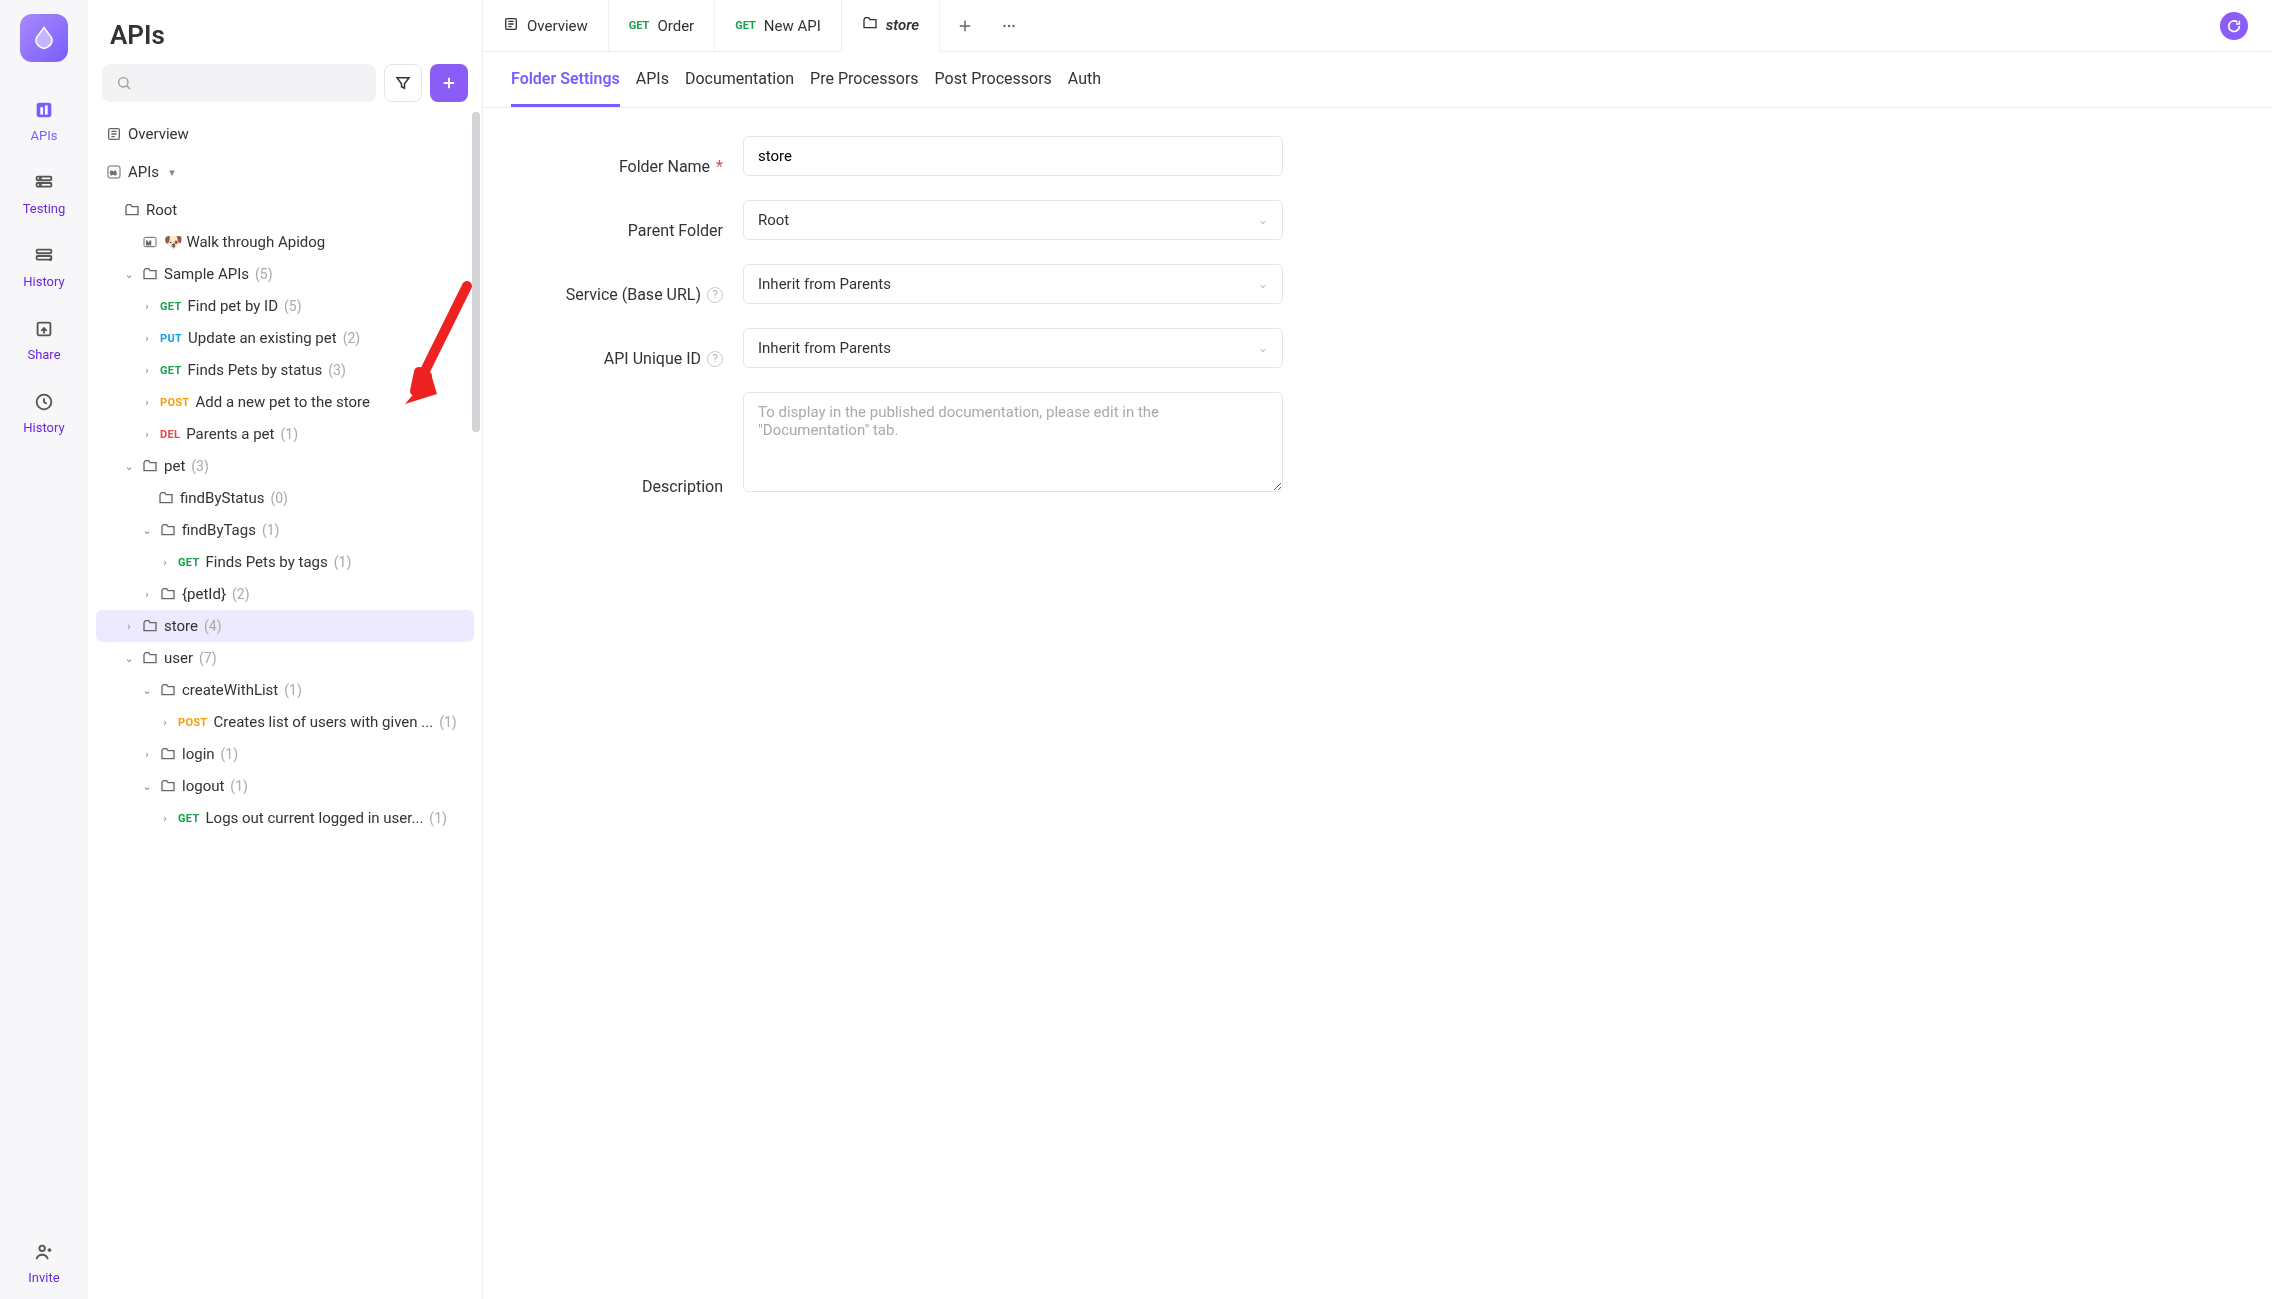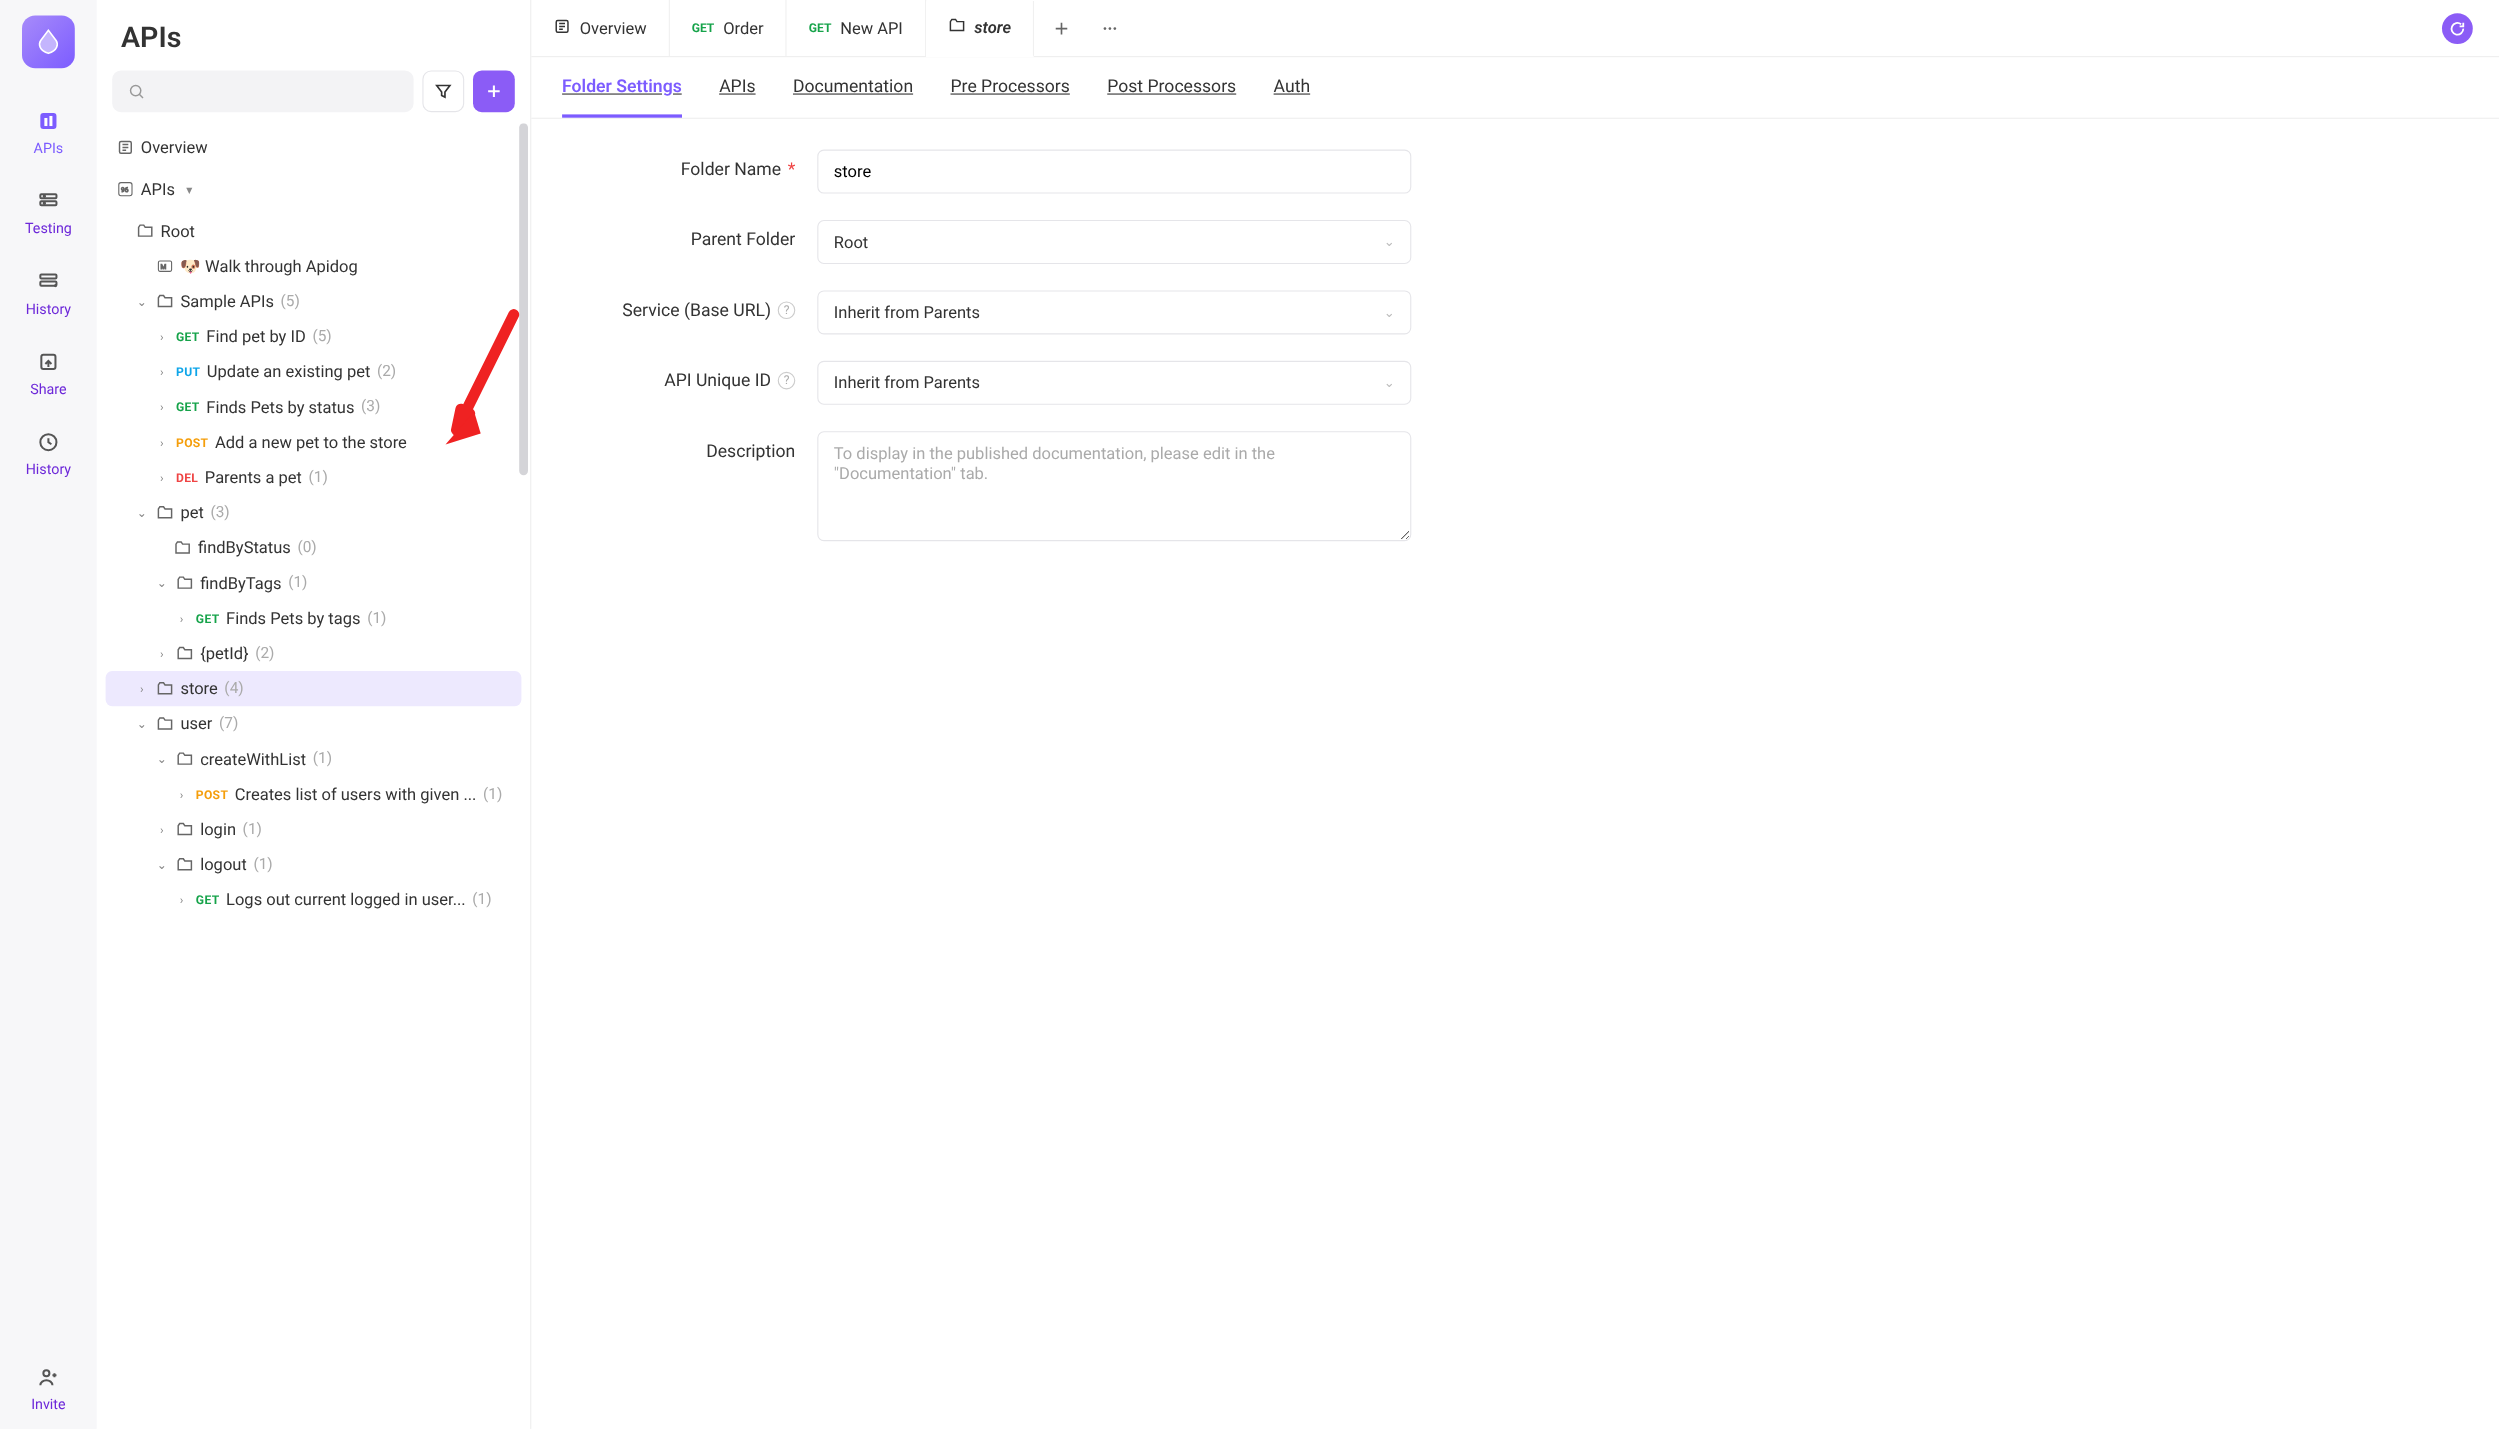--- a/index.html
+++ b/index.html
@@ -42,26 +42,26 @@
 .main { flex:1; display:flex; flex-direction:column; position:relative; }
 .tabs { display:flex; align-items:center; height:52px; border-bottom:1px solid #eee; padding:0 18px 0 0; }
 .tab { display:flex; align-items:center; gap:8px; padding:0 20px; height:100%; border-right:1px solid #f0f0f0; cursor:pointer; font-size:15px; color:#333; }
 .tab.active { background:#fff; border-bottom:2px solid #fff; margin-bottom:-1px; font-style:italic; font-weight:600; }
 .tab .method { font-size:11px; font-weight:700; }
 .tab .method.GET { color:#16a34a; }
 .tabs .plus, .tabs .more { width:38px; height:38px; display:flex; align-items:center; justify-content:center; color:#666; cursor:pointer; margin-left:6px; }
 .tabs .spacer { flex:1; }
 .tabs .sync { width:28px; height:28px; border-radius:50%; background:#8b5cf6; color:#fff; display:flex; align-items:center; justify-content:center; cursor:pointer; margin-right:6px; }
 
-.subtabs { display:flex; gap:34px; padding:0 28px; border-bottom:1px solid #eee; height:56px; align-items:flex-start;text-decoration:underline; }
+.subtabs { display:flex; gap:16px; padding:0 28px; border-bottom:1px solid #eee; height:56px; align-items:flex-start; }
 .subtab { font-size:16px; color:#333; cursor:pointer; height:100%; display:flex; align-items:center; border-bottom:3px solid transparent; }
 .subtab.active { color:#7c5cff; font-weight:600; border-bottom-color:#7c5cff; }
 
 .form { padding:28px 40px; }
-.row { display:flex; align-items:flex-start; margin-bottom:24px; }
+.row { display:flex; align-items:flex-end; margin-bottom:24px; }
 .row .label { width:220px; text-align:right; padding-right:20px; font-size:16px; color:#333; padding-top:8px; display:flex; justify-content:flex-end; align-items:center; gap:6px; }
 .row .req { color:#ef4444; }
 .row .help { width:16px; height:16px; border:1px solid #ccc; border-radius:50%; font-size:11px; color:#aaa; display:inline-flex; align-items:center; justify-content:center; }
 .row .field { width:540px; }
 .row input[type=text] { width:100%; height:40px; border:1px solid #e5e5e9; border-radius:6px; padding:0 14px; font-size:15px; outline:none; }
 .row .select { width:100%; height:40px; border:1px solid #e5e5e9; border-radius:6px; padding:0 14px; font-size:15px; display:flex; align-items:center; justify-content:space-between; color:#333; cursor:pointer; }
 .row .select .chev { color:#bbb; font-size:12px; }
 .row textarea { width:100%; height:100px; border:1px solid #e5e5e9; border-radius:6px; padding:10px 14px; font-size:15px; outline:none; resize:both; color:#333; }
 .row textarea::placeholder { color:#aaa; }
 

